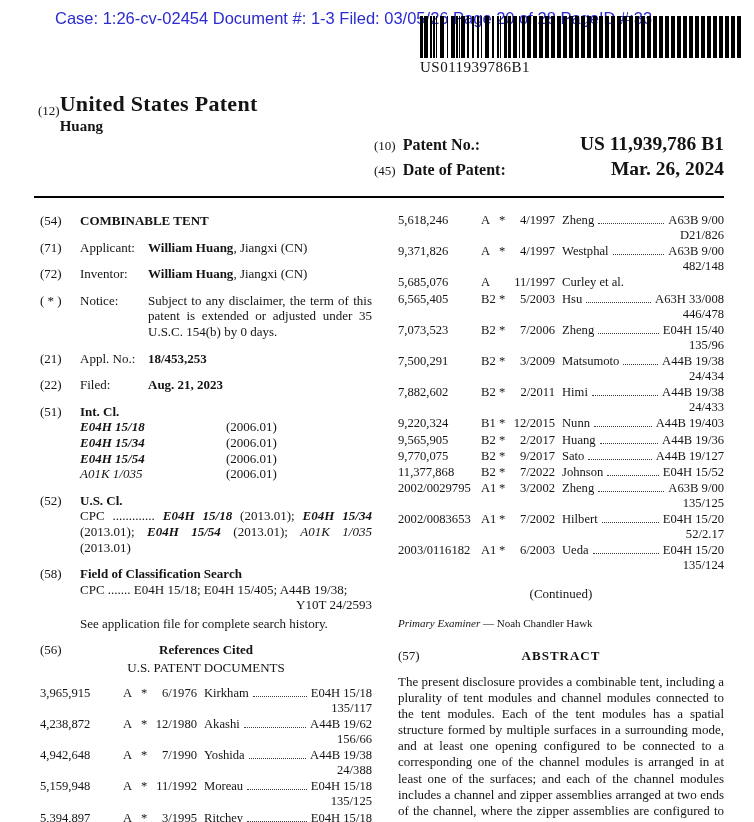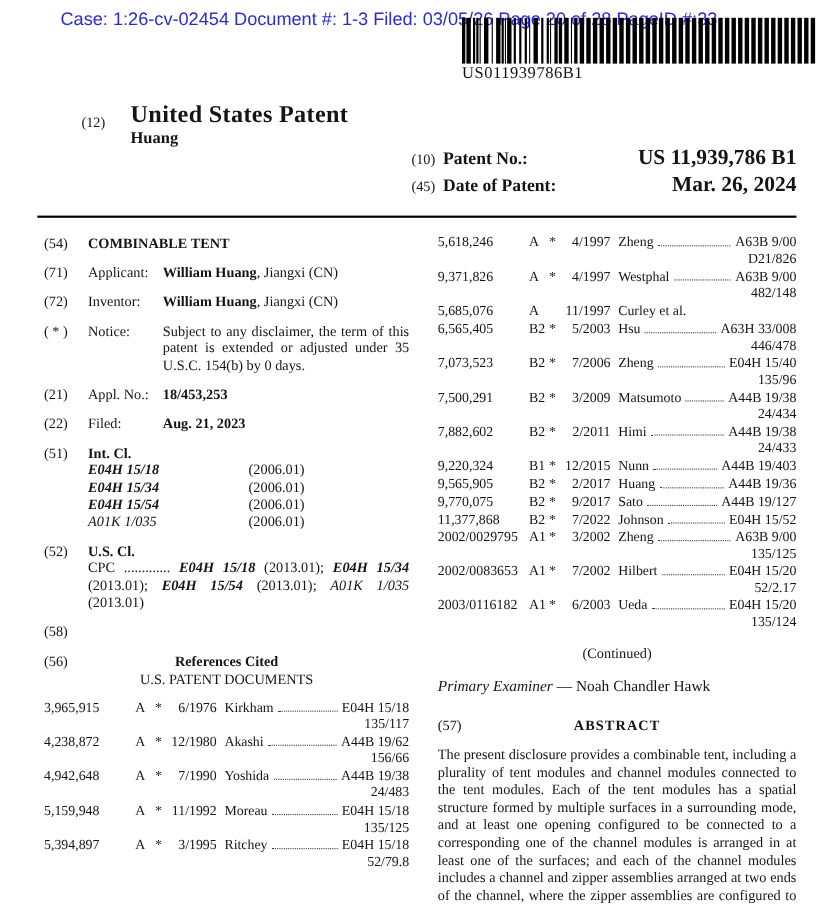--- a/index.html
+++ b/index.html
@@ -11,21 +11,21 @@
     position:absolute;top:9px;left:55px;white-space:nowrap;
     font-family:"Liberation Sans",sans-serif;font-size:16.5px;color:#2b2bcf;
   }
   .barcode-wrap{position:absolute;top:16px;left:420px;width:325px;}
   .barcode-bars{display:flex;height:42px;overflow:hidden;}
   .bar{background:#000;height:100%;flex:none;}
   .barcode-label{text-align:left;font-size:15px;margin-top:1px;letter-spacing:0.5px;}
 
   .masthead{margin:92px 30px 0 34px;display:flex;justify-content:space-between;
     border-bottom:2px solid #000;padding-bottom:13px;}
-  .mh-left{display:flex;gap:23px;padding-left:4px;margin-left:36px;}
+  .mh-left{display:flex;gap:0;padding-left:4px;}
   .paren-num{font-size:13px;padding-top:11px;flex:none;}
   .mh-title{font-size:22px;font-weight:bold;letter-spacing:0.3px;line-height:1.05;}
   .mh-surname{font-size:15px;font-weight:bold;margin-top:3px;}
   .mh-right{width:350px;padding-top:5px;margin-top:36px;}
   .mh-row{display:flex;align-items:baseline;gap:7px;margin-bottom:3px;}
   .mh-row .paren-num{padding-top:0;}
   .mh-label{font-weight:bold;font-size:16px;white-space:nowrap;}
   .mh-value{flex:1;text-align:right;font-weight:bold;font-size:19.5px;white-space:nowrap;}
 
   .columns{display:flex;padding:15px 30px 0 40px;gap:26px;}
@@ -53,21 +53,21 @@
   .rnum{width:78px;text-align:left;flex:none;}
   .rkind{width:18px;flex:none;padding-left:5px;}
   .rstar{width:9px;flex:none;}
   .rdate{width:47px;text-align:right;flex:none;padding-right:7px;}
   .rname{flex:none;}
   .leader{flex:1;border-bottom:1.6px dotted #3a3a3a;margin:0 4px 3px 4px;min-width:8px;}
   .rcls{flex:none;}
   .ref-l2{text-align:right;font-size:12.6px;}
 
   .continued{text-align:center;margin:12px 0 16px;}
-  .examiner{margin:2px 0 18px;font-size:14px;}
+  .examiner{margin:2px 0 18px;font-size:11px;}
   .abstract-head{display:flex;margin-bottom:10px;align-items:baseline;}
   .abstract-num{width:58px;flex:none;}
   .abstract-title{flex:1;text-align:center;font-weight:bold;letter-spacing:1px;margin-right:58px;}
   .abstract-text{text-align:justify;line-height:1.24;}
 </style>
 </head>
 <body>
 
 <div class="case-header">Case: 1:26-cv-02454 Document #: 1-3 Filed: 03/05/26 Page 20 of 28 PageID #:33</div>
 
@@ -230,20 +230,26 @@
     <div class="field">
       <span class="fnum">(52)</span>
       <div class="fcontent">
         <div class="b">U.S. Cl.</div>
         <div class="cpc-para"><span>CPC ............. </span><span class="bi">E04H 15/18</span><span> (2013.01); </span><span class="bi">E04H 15/34</span><span> (2013.01); </span><span class="bi">E04H 15/54</span><span> (2013.01); </span><span class="i">A01K 1/035</span><span> (2013.01)</span></div>
       </div>
     </div>
 
     <div class="field">
       <span class="fnum">(58)</span>
+      <div class="fcontent">
+        <div class="b">Field of Classification Search</div>
+        <div>CPC ....... E04H 15/18; E04H 15/405; A44B 19/38;</div>
+        <div class="right-line">Y10T 24/2593</div>
+        <div style="margin-top:3px;">See application file for complete search history.</div>
+      </div>
     </div>
 
     <div class="field" style="margin-bottom:0;">
       <span class="fnum">(56)</span>
       <span class="refs-title">References Cited</span>
     </div>
     <div class="refs-sub">U.S. PATENT DOCUMENTS</div>
 
     <div>
 
@@ -281,21 +287,21 @@
           <div class="ref-l1">
             <span class="rnum">4,942,648</span>
             <span class="rkind">A</span>
             <span class="rstar">*</span>
             <span class="rdate">7/1990</span>
             <span class="rname">Yoshida</span>
             <span class="leader"></span>
             <span class="rcls">A44B 19/38</span>
           </div>
           <div class="ref-l2">
-            <span>24/483</span>
+            <span>24/388</span>
           </div>
         </div>
 
         <div class="ref-row">
           <div class="ref-l1">
             <span class="rnum">5,159,948</span>
             <span class="rkind">A</span>
             <span class="rstar">*</span>
             <span class="rdate">11/1992</span>
             <span class="rname">Moreau</span>

